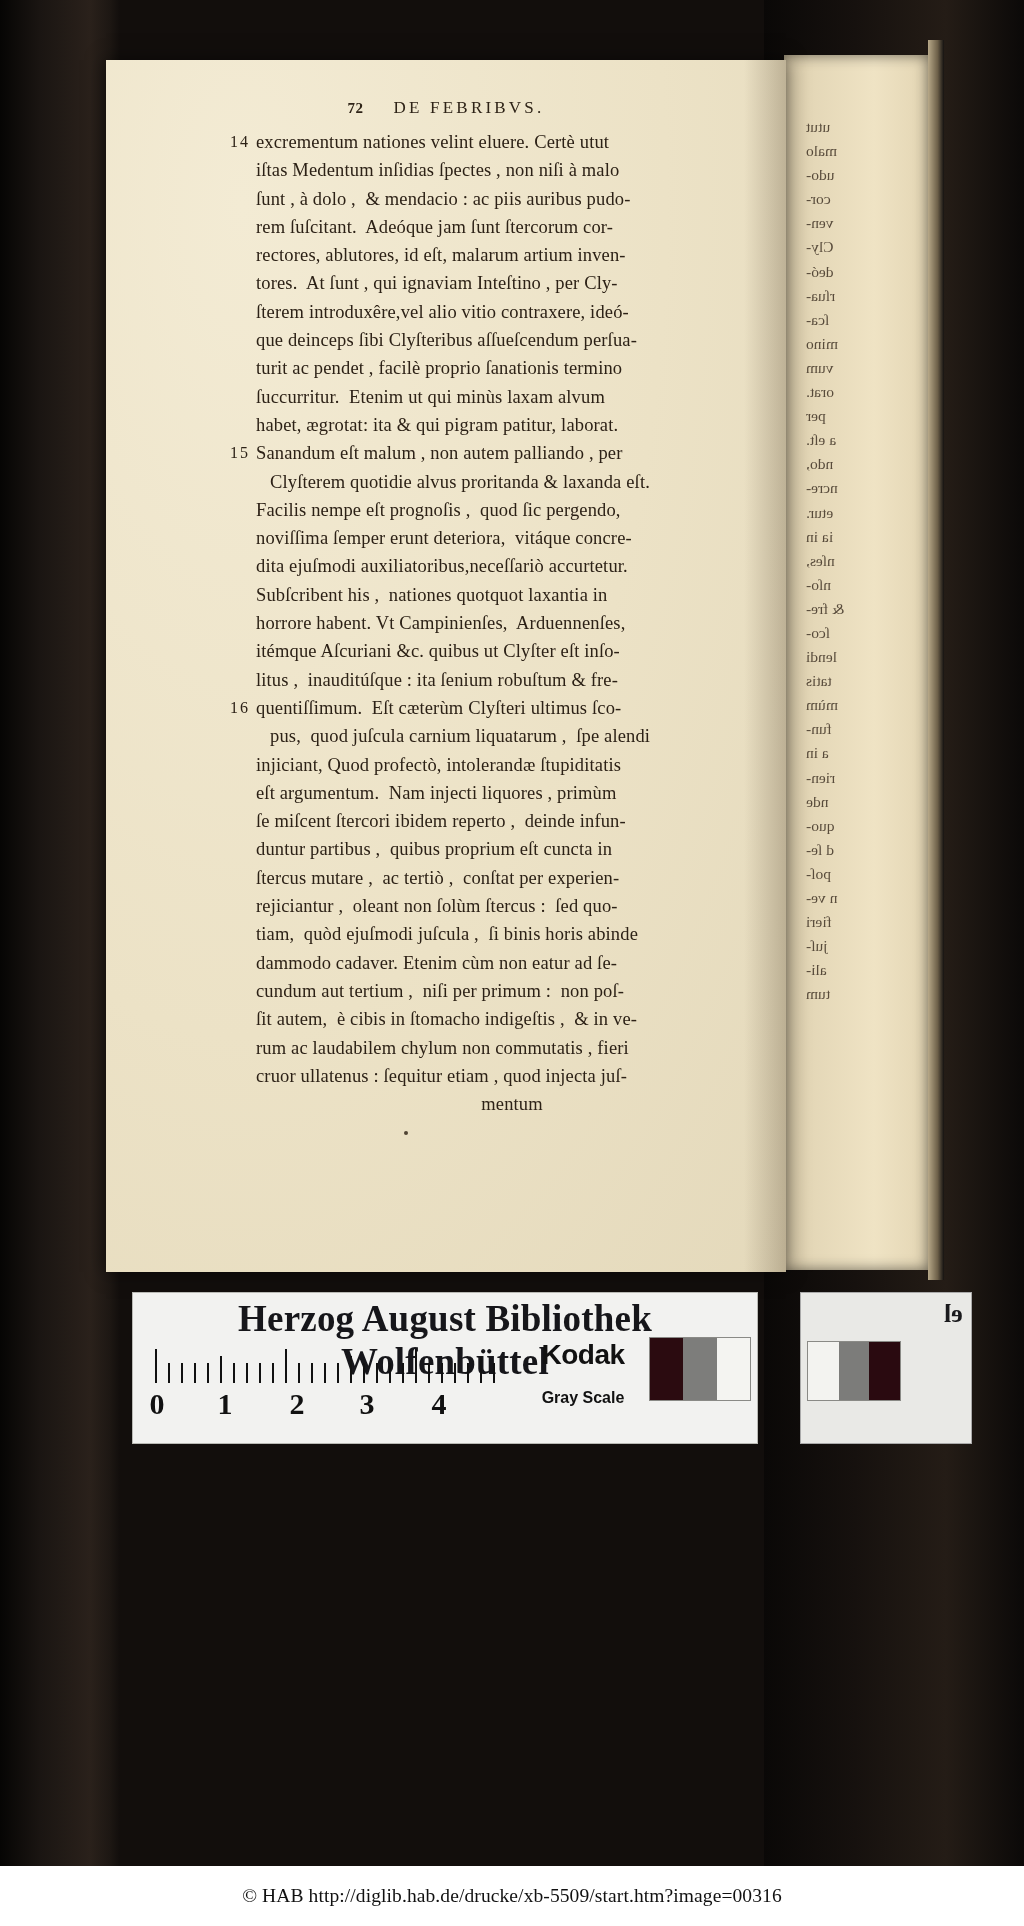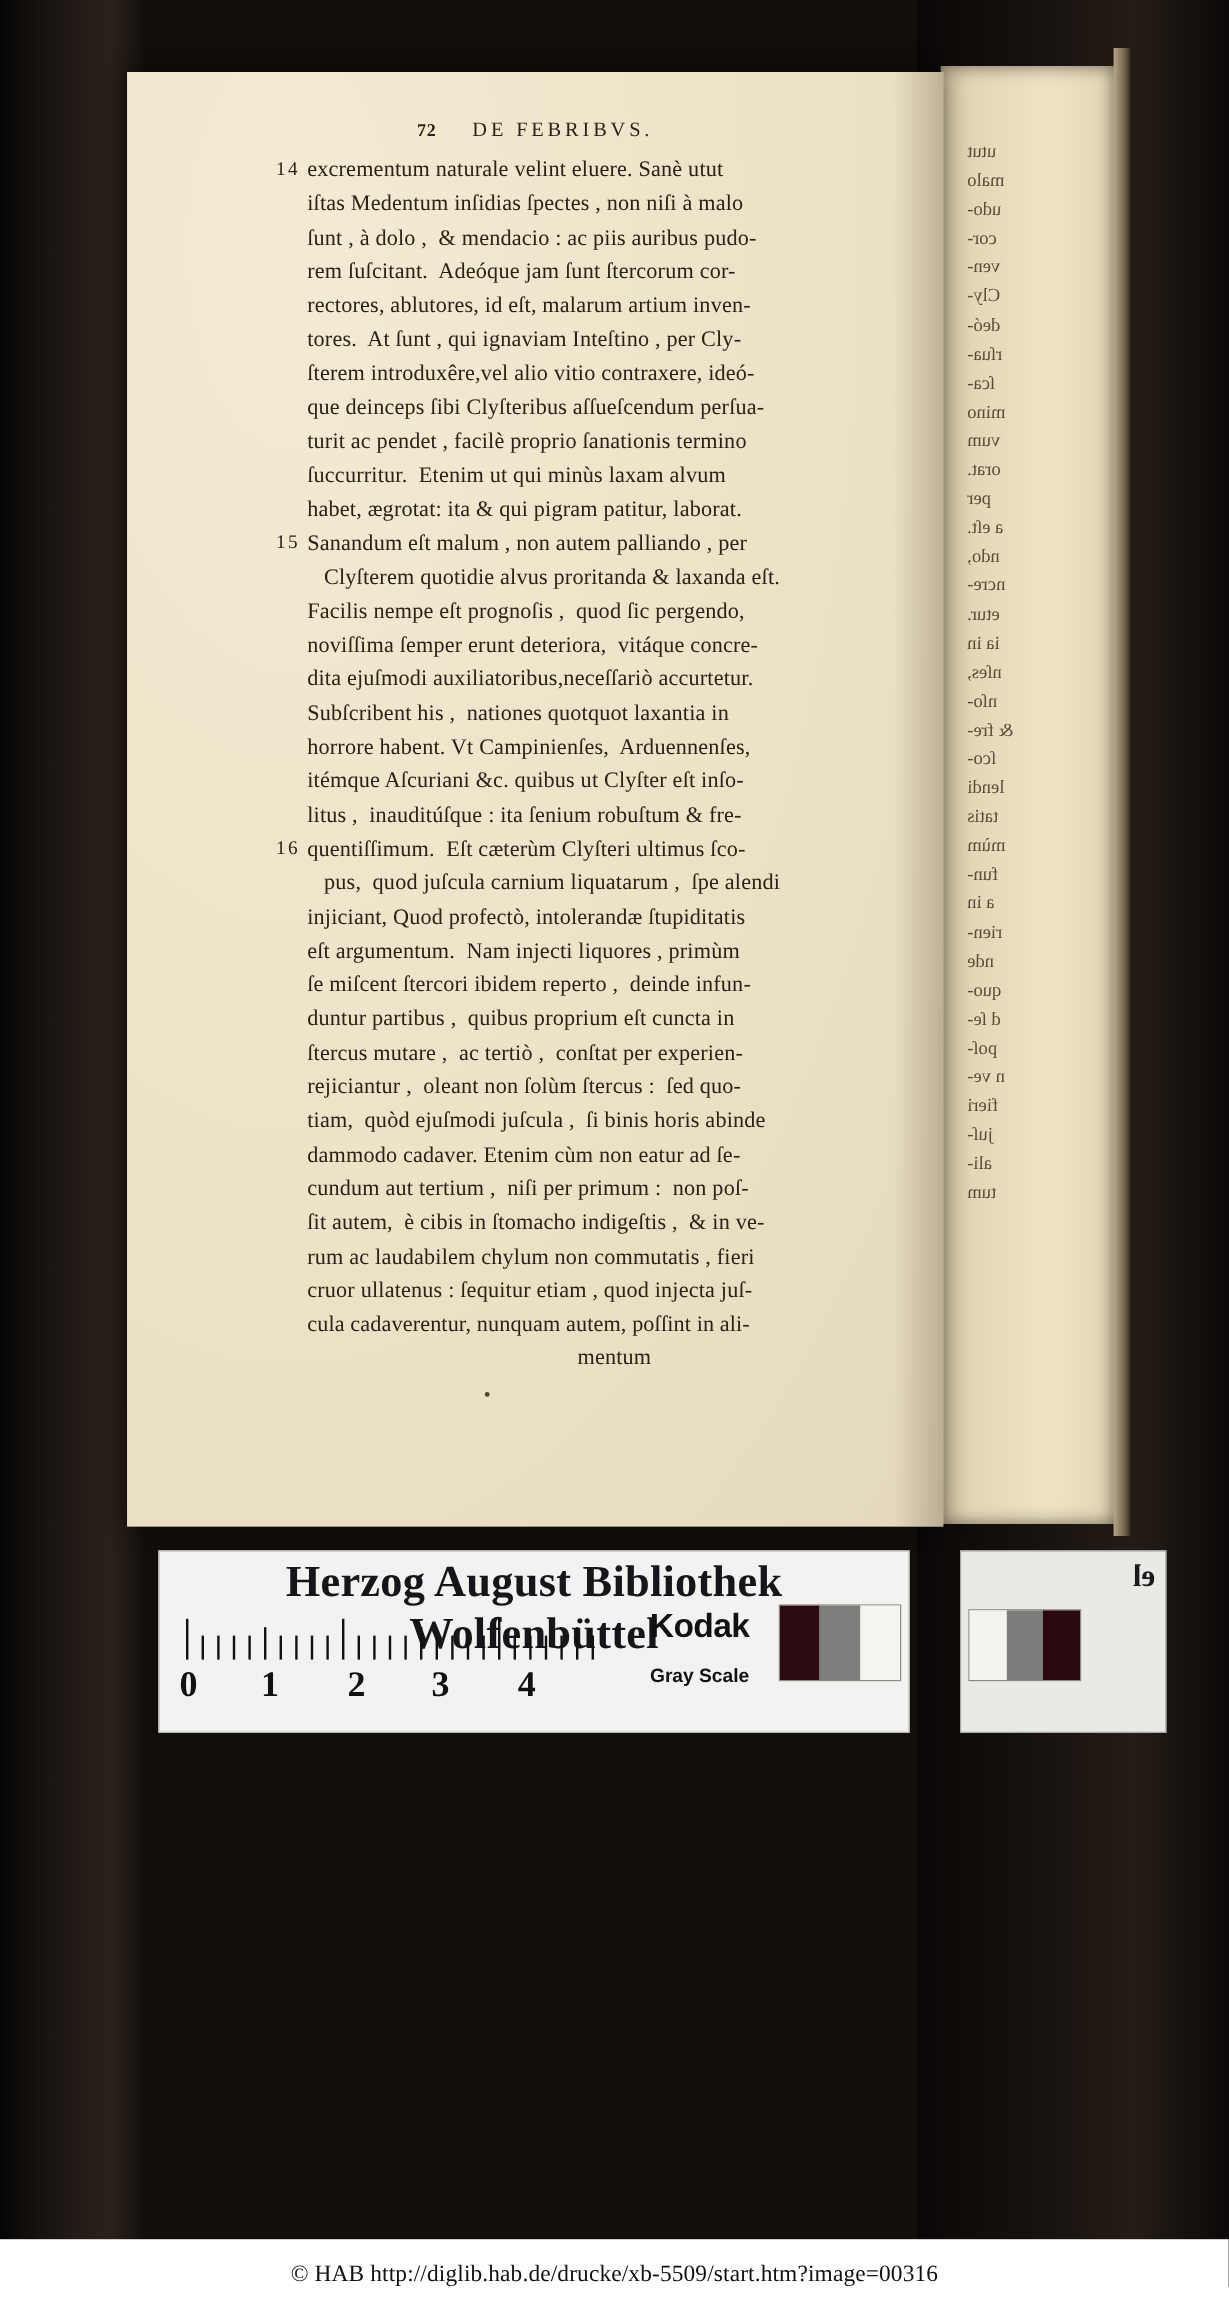--- a/index.html
+++ b/index.html
@@ -337,21 +337,21 @@
 
     <div class="header">
       <span class="folio">72</span><span class="runtitle">DE FEBRIBVS.</span>
     </div>
 
     <div class="body-text">
 
       <div class="para">
         <span class="secnum">14</span>
         <span class="lines">
-          <span class="ln">excrementum naturale velint eluere. Sanè utut</span>
+          <span class="ln">excrementum nationes velint eluere. Certè utut</span>
           <span class="ln">iſtas Medentum inſidias ſpectes , non niſi à malo</span>
           <span class="ln">ſunt , à dolo ,  &amp; mendacio : ac piis auribus pudo-</span>
           <span class="ln">rem ſuſcitant.  Adeóque jam ſunt ſtercorum cor-</span>
           <span class="ln">rectores, ablutores, id eſt, malarum artium inven-</span>
           <span class="ln">tores.  At ſunt , qui ignaviam Inteſtino , per Cly-</span>
           <span class="ln">ſterem introduxêre,vel alio vitio contraxere, ideó-</span>
           <span class="ln">que deinceps ſibi Clyſteribus aſſueſcendum perſua-</span>
           <span class="ln">turit ac pendet , facilè proprio ſanationis termino</span>
           <span class="ln">ſuccurritur.  Etenim ut qui minùs laxam alvum</span>
           <span class="ln">habet, ægrotat: ita &amp; qui pigram patitur, laborat.</span>
@@ -383,21 +383,20 @@
           <span class="ln">ſe miſcent ſtercori ibidem reperto ,  deinde infun-</span>
           <span class="ln">duntur partibus ,  quibus proprium eſt cuncta in</span>
           <span class="ln">ſtercus mutare ,  ac tertiò ,  conſtat per experien-</span>
           <span class="ln">rejiciantur ,  oleant non ſolùm ſtercus :  ſed quo-</span>
           <span class="ln">tiam,  quòd ejuſmodi juſcula ,  ſi binis horis abinde</span>
           <span class="ln">dammodo cadaver. Etenim cùm non eatur ad ſe-</span>
           <span class="ln">cundum aut tertium ,  niſi per primum :  non poſ-</span>
           <span class="ln">ſit autem,  è cibis in ſtomacho indigeſtis ,  &amp; in ve-</span>
           <span class="ln">rum ac laudabilem chylum non commutatis , fieri</span>
           <span class="ln">cruor ullatenus : ſequitur etiam , quod injecta juſ-</span>
-          <span class="ln last">cula cadaverentur, nunquam autem, poſſint in ali-</span>
           <span class="ln center">mentum</span>
         </span>
         <span class="dot-mark"></span>
       </div>
 
     </div>
   </div>
 
   <div class="target">
     <div class="lib-name">Herzog August Bibliothek Wolfenbüttel</div>

